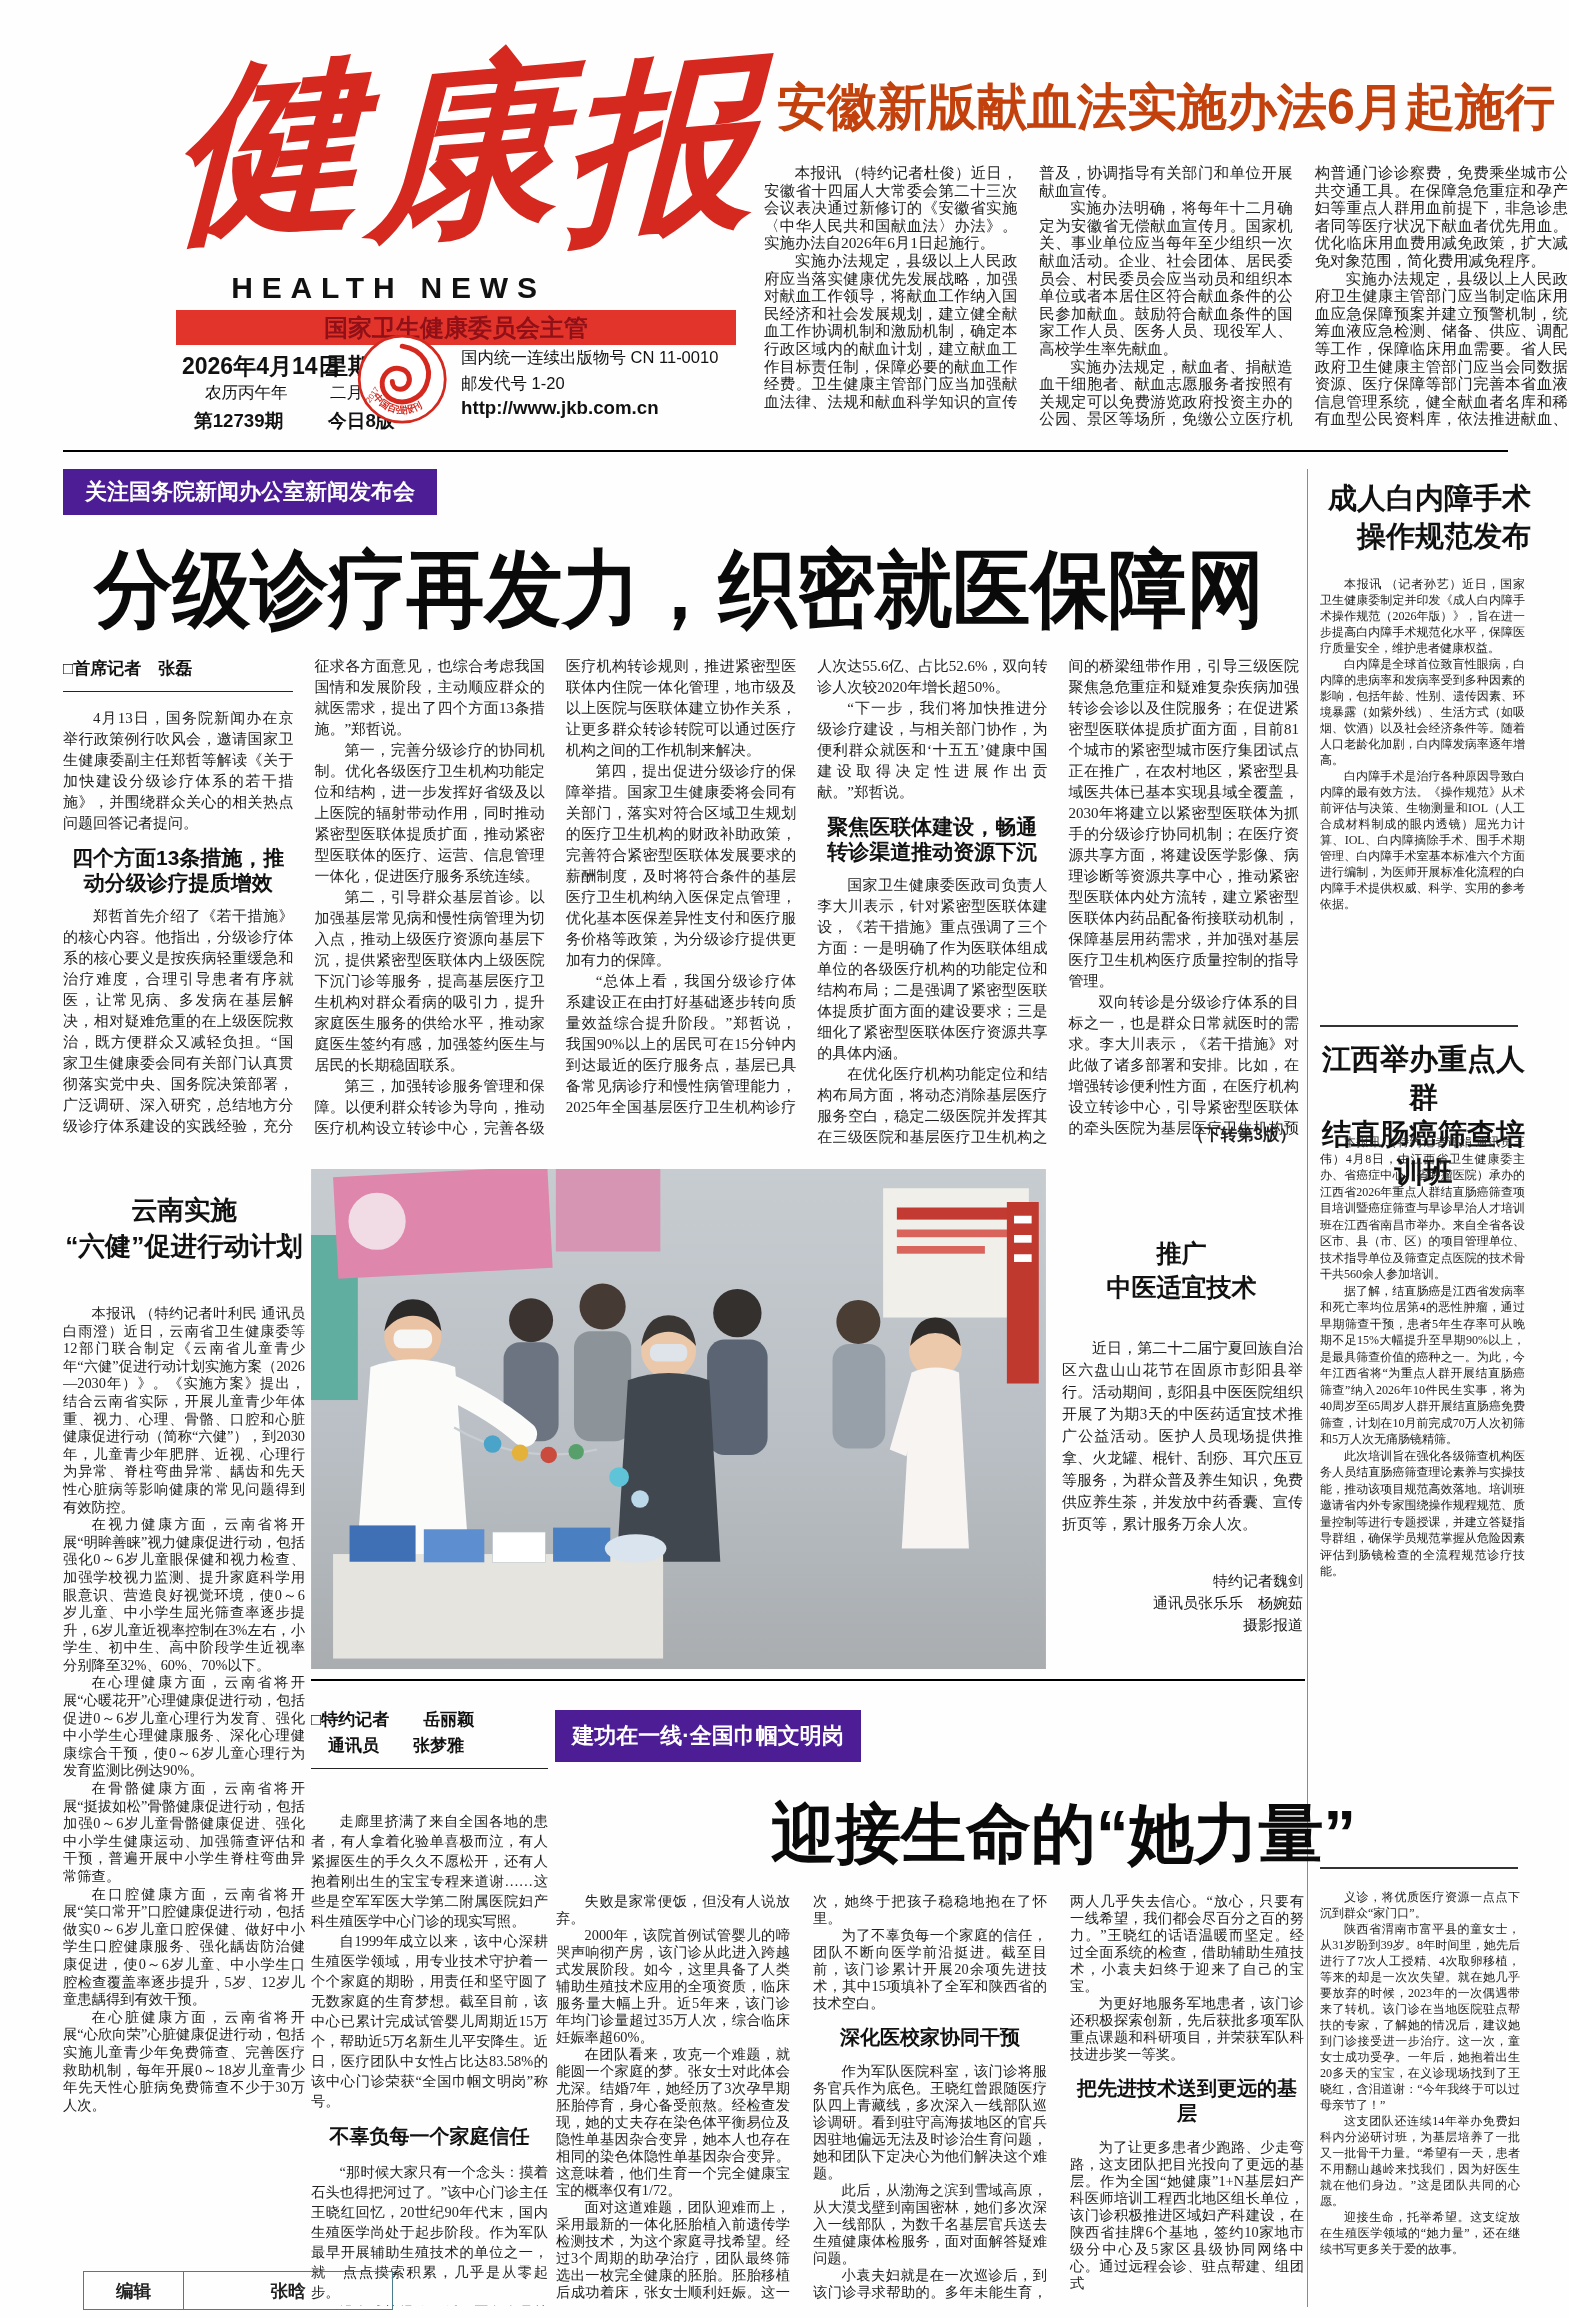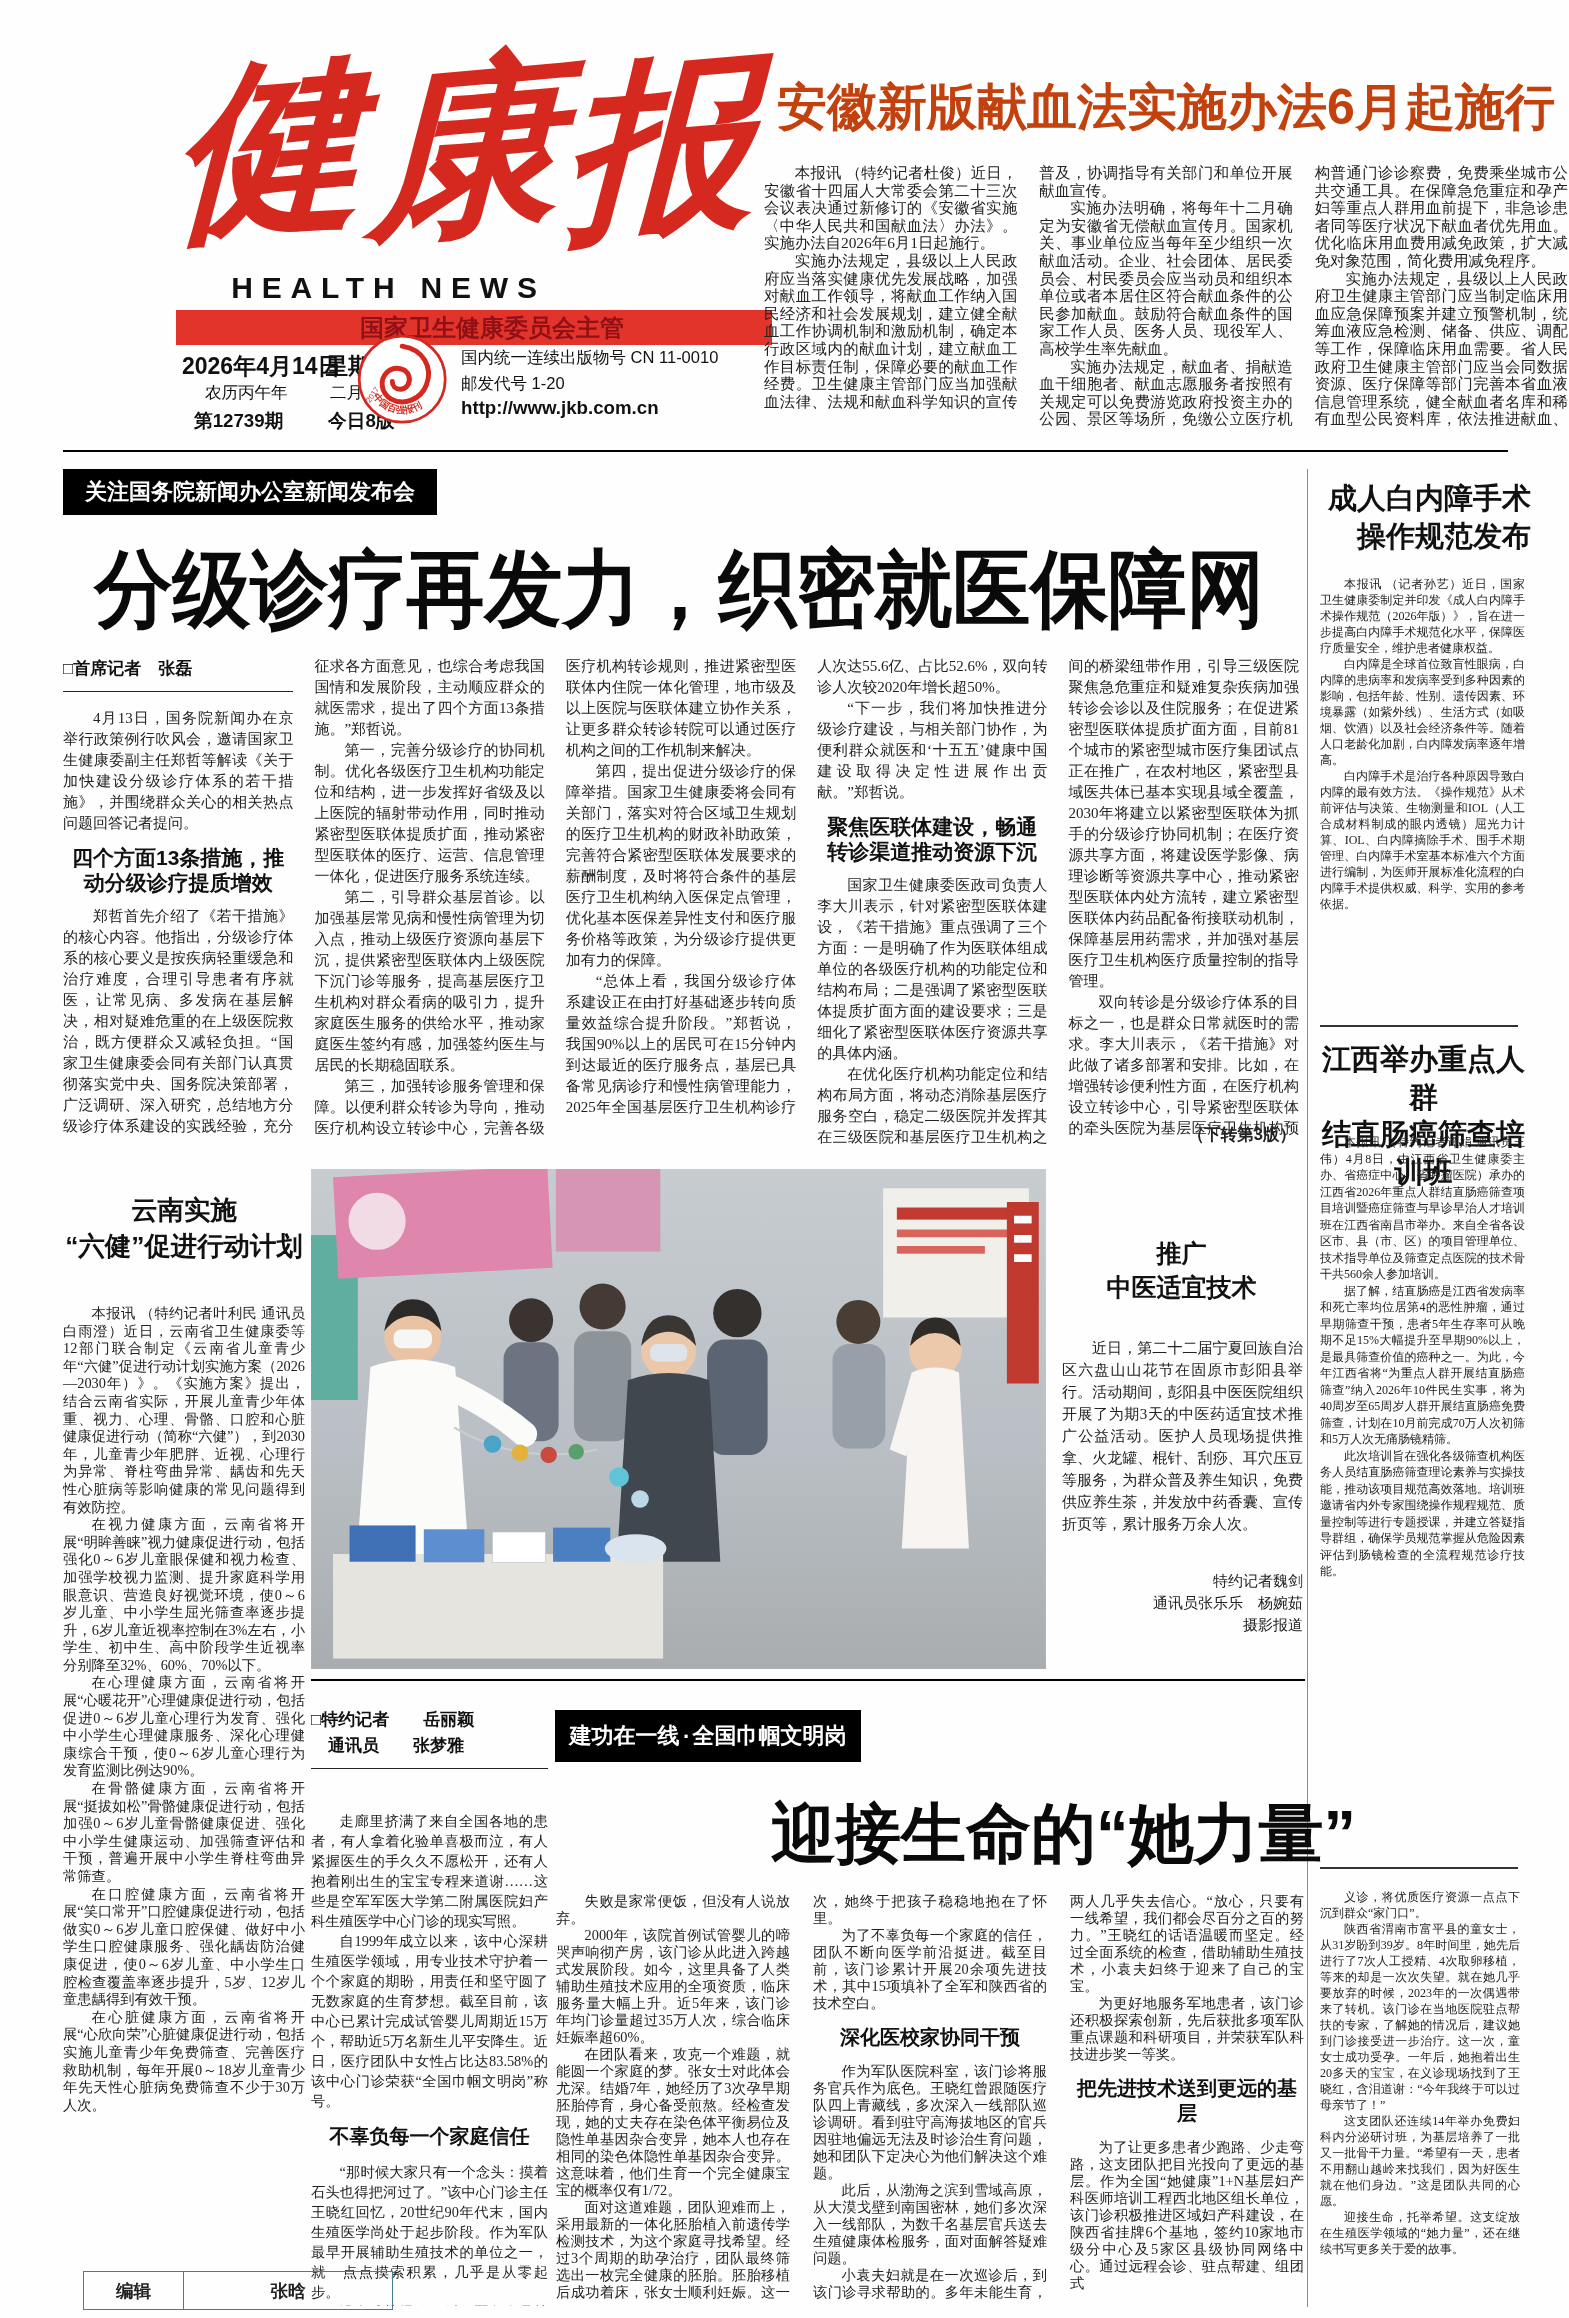--- a/index.html
+++ b/index.html
@@ -16,21 +16,21 @@
            font-weight:bold;font-size:24px;text-align:center;}
   .mh-b{font-weight:bold;}
   .mh-s{font-size:16.5px;}
   .info-line{font-family:"Liberation Sans",sans-serif;font-size:16.5px;color:#111;white-space:nowrap;}
   .info-url{font-weight:bold;font-size:18.7px;}
   
   .hrule{background:#000;}
   .vrule{background:#8a8a8a;width:1.1px;}
   .thinrule{background:#333;height:1.7px;}
   
-  .kicker{background:#000000;color:#ffffff;font-family:Liberation Mono, monospace;
+  .kicker{background:#4c1d95;color:#ffffff;font-family:Liberation Sans, sans-serif;
           font-weight:bold;font-size:22px;display:flex;align-items:center;justify-content:center;}
   .headline-xl{font-family:"Liberation Sans","DejaVu Sans",sans-serif;font-weight:900;
                font-size:78px;line-height:1.05;color:#0a0a0a;text-align:center;
                transform:scaleY(1.08);transform-origin:top center;white-space:nowrap;}
   .headline-l{font-family:"Liberation Sans","DejaVu Sans",sans-serif;font-weight:900;
               font-size:50px;color:#c2410c;text-align:center;white-space:nowrap;}
   .headline-f{font-family:"Liberation Sans","DejaVu Sans",sans-serif;font-weight:900;
               font-size:65px;color:#0a0a0a;text-align:center;white-space:nowrap;}
   .side-title{font-family:"Liberation Sans",sans-serif;font-weight:bold;font-size:29px;
               line-height:1.3;text-align:center;color:#111;}
@@ -73,21 +73,21 @@
 <body>
 
 <div id="page">
 
   <div class="abs brand" style="left:173px;top:52px;">
     <span>健</span>
     <span>康</span>
     <span>报</span>
   </div>
   <div class="abs en-title" style="left:215px;top:271px;width:347px;">HEALTH NEWS</div>
-  <div class="abs red-bar" style="left:176px;top:310px;width:560px;height:35px;line-height:35px;padding-left:36px;">国家卫生健康委员会主管</div>
+  <div class="abs red-bar" style="left:176px;top:310px;width:560px;height:35px;line-height:35px;">国家卫生健康委员会主管</div>
 
   <div class="abs info-line mh-b" style="left:182px;top:351px;font-size:23px;">2026年4月14日</div>
   <div class="abs info-line mh-b" style="left:325px;top:351px;font-size:23px;">星期二</div>
   <div class="abs info-line mh-s" style="left:205px;top:382px;">农历丙午年</div>
   <div class="abs info-line mh-s" style="left:330px;top:382px;">二月廿七</div>
   <div class="abs info-line mh-b" style="left:194px;top:408px;font-size:18.7px;">第12739期</div>
   <div class="abs info-line mh-b" style="left:328px;top:408px;font-size:18.7px;">今日8版</div>
 
   <svg class="abs" style="left:357px;top:334px;" width="91" height="91" viewBox="0 0 165 165">
     <circle cx="82" cy="82" r="78" fill="#ffffff" stroke="#d5281e" stroke-width="5"></circle>

